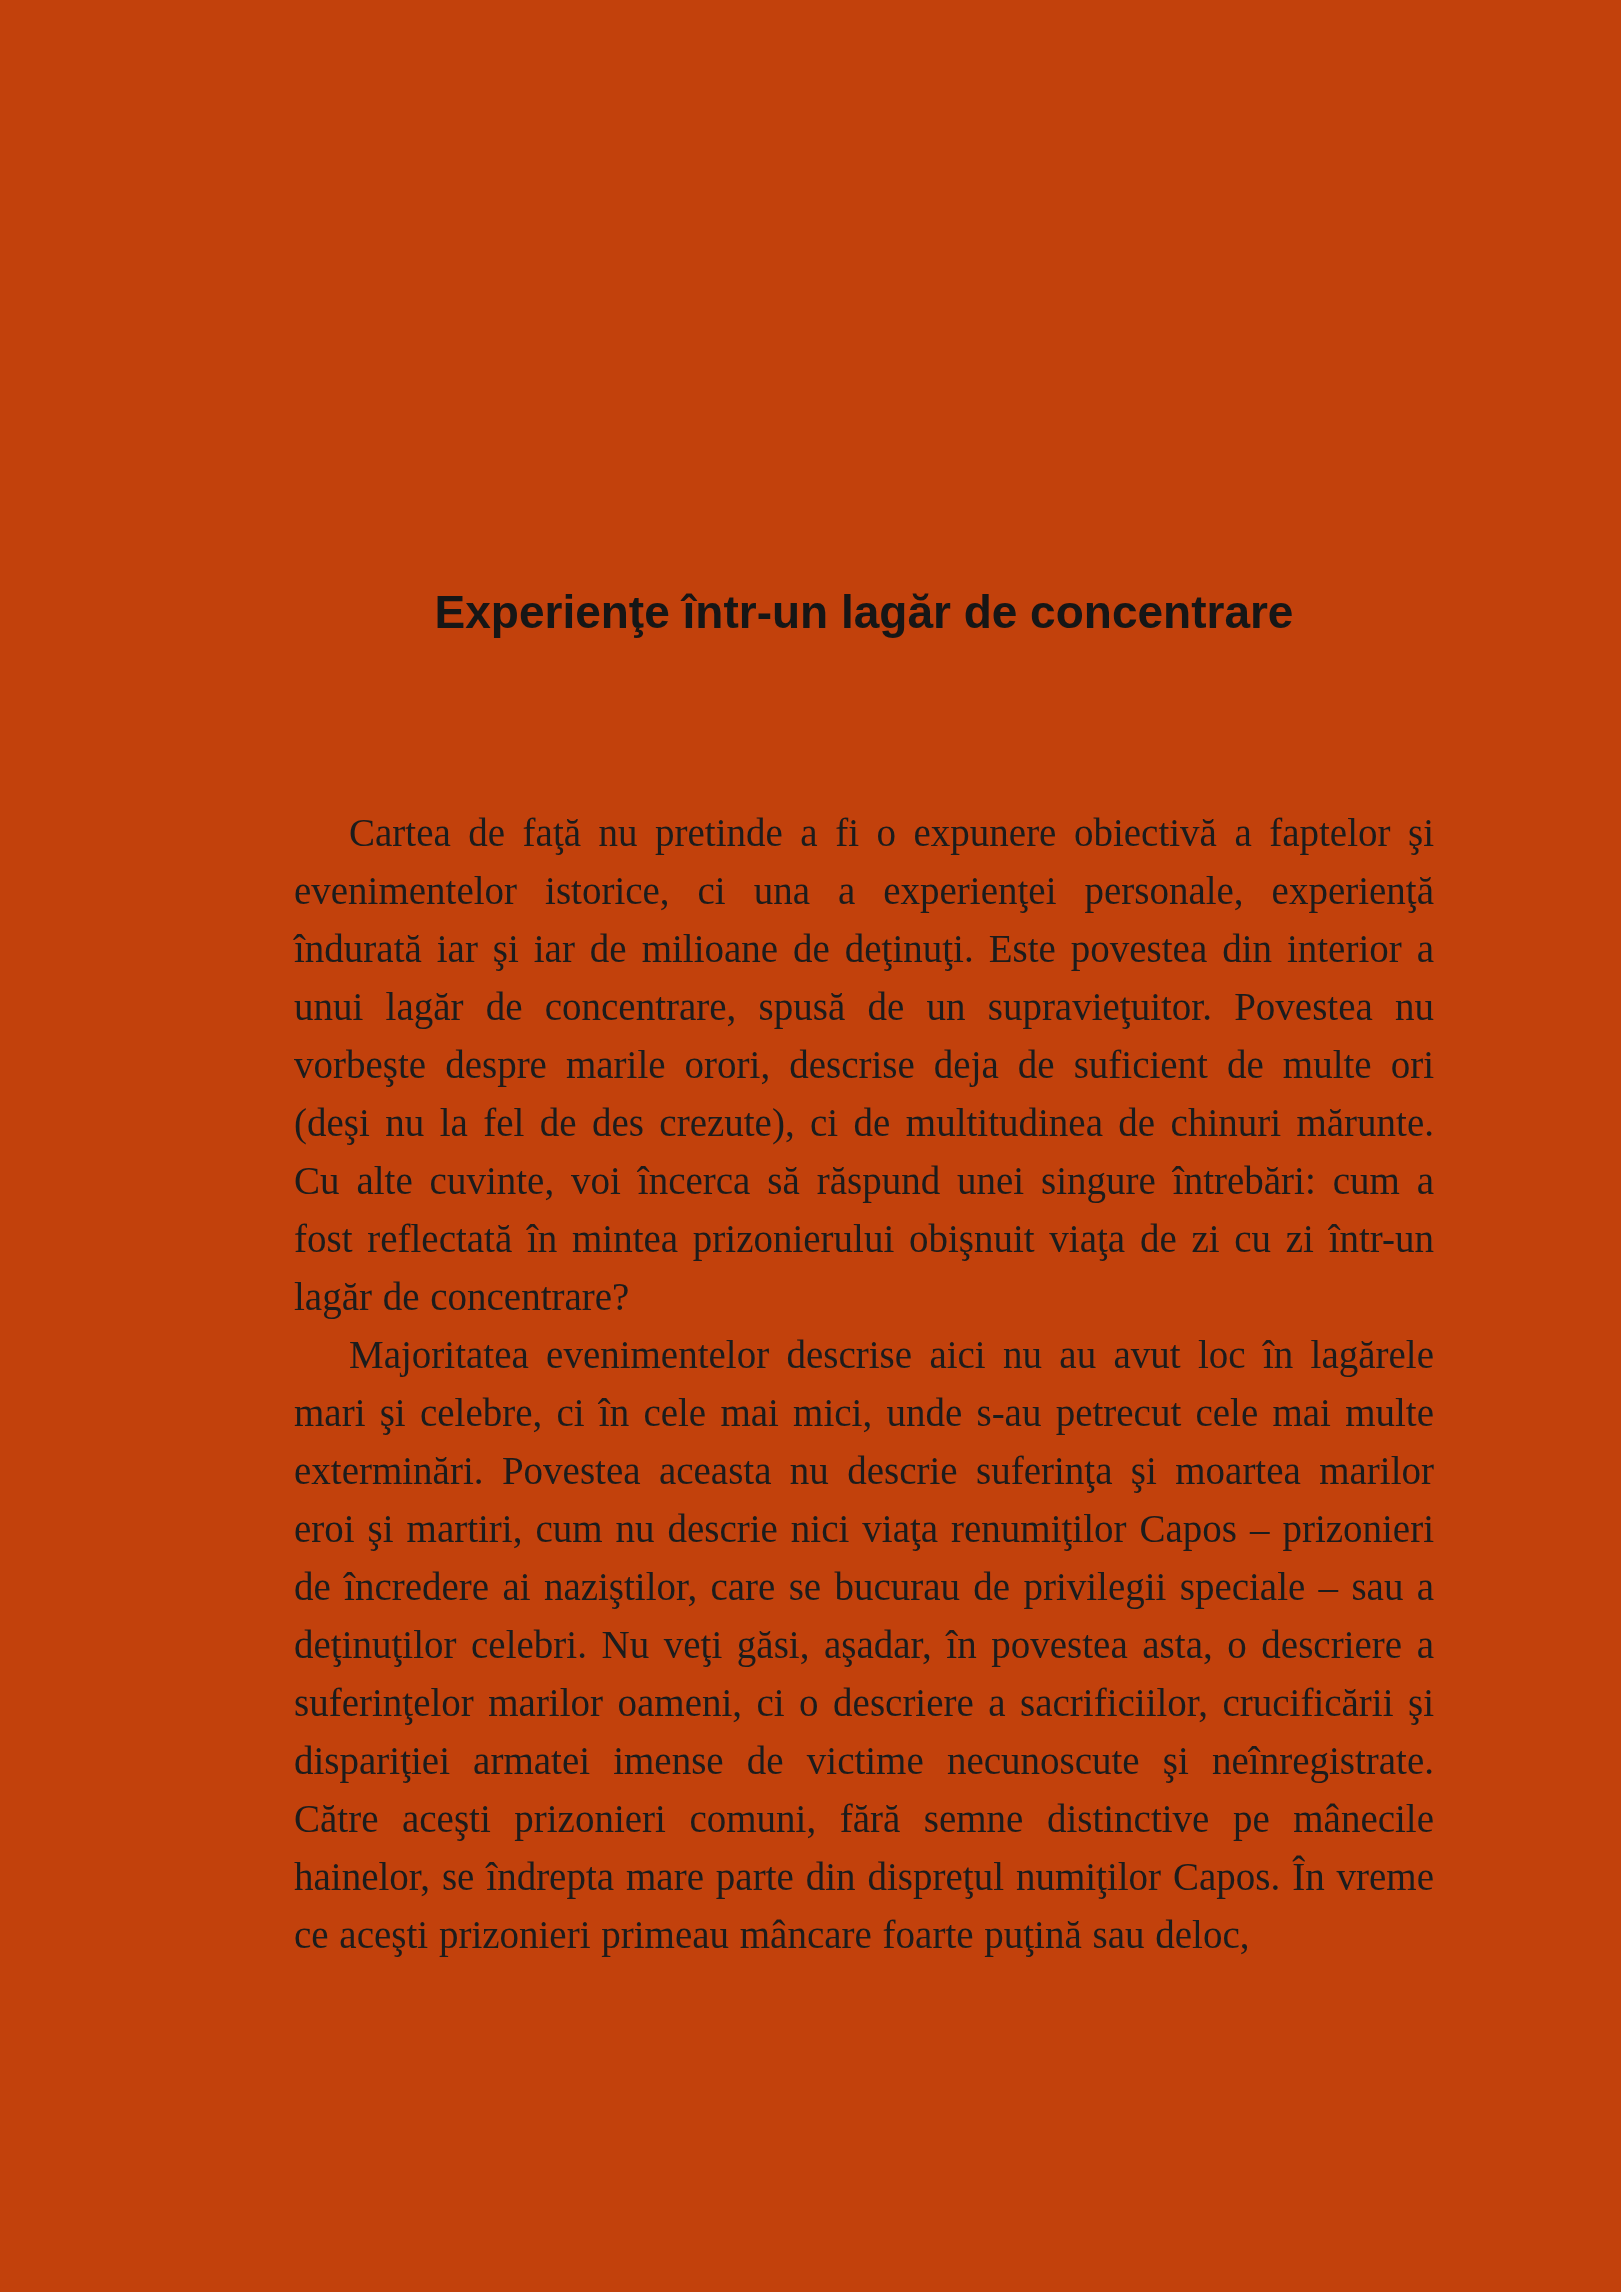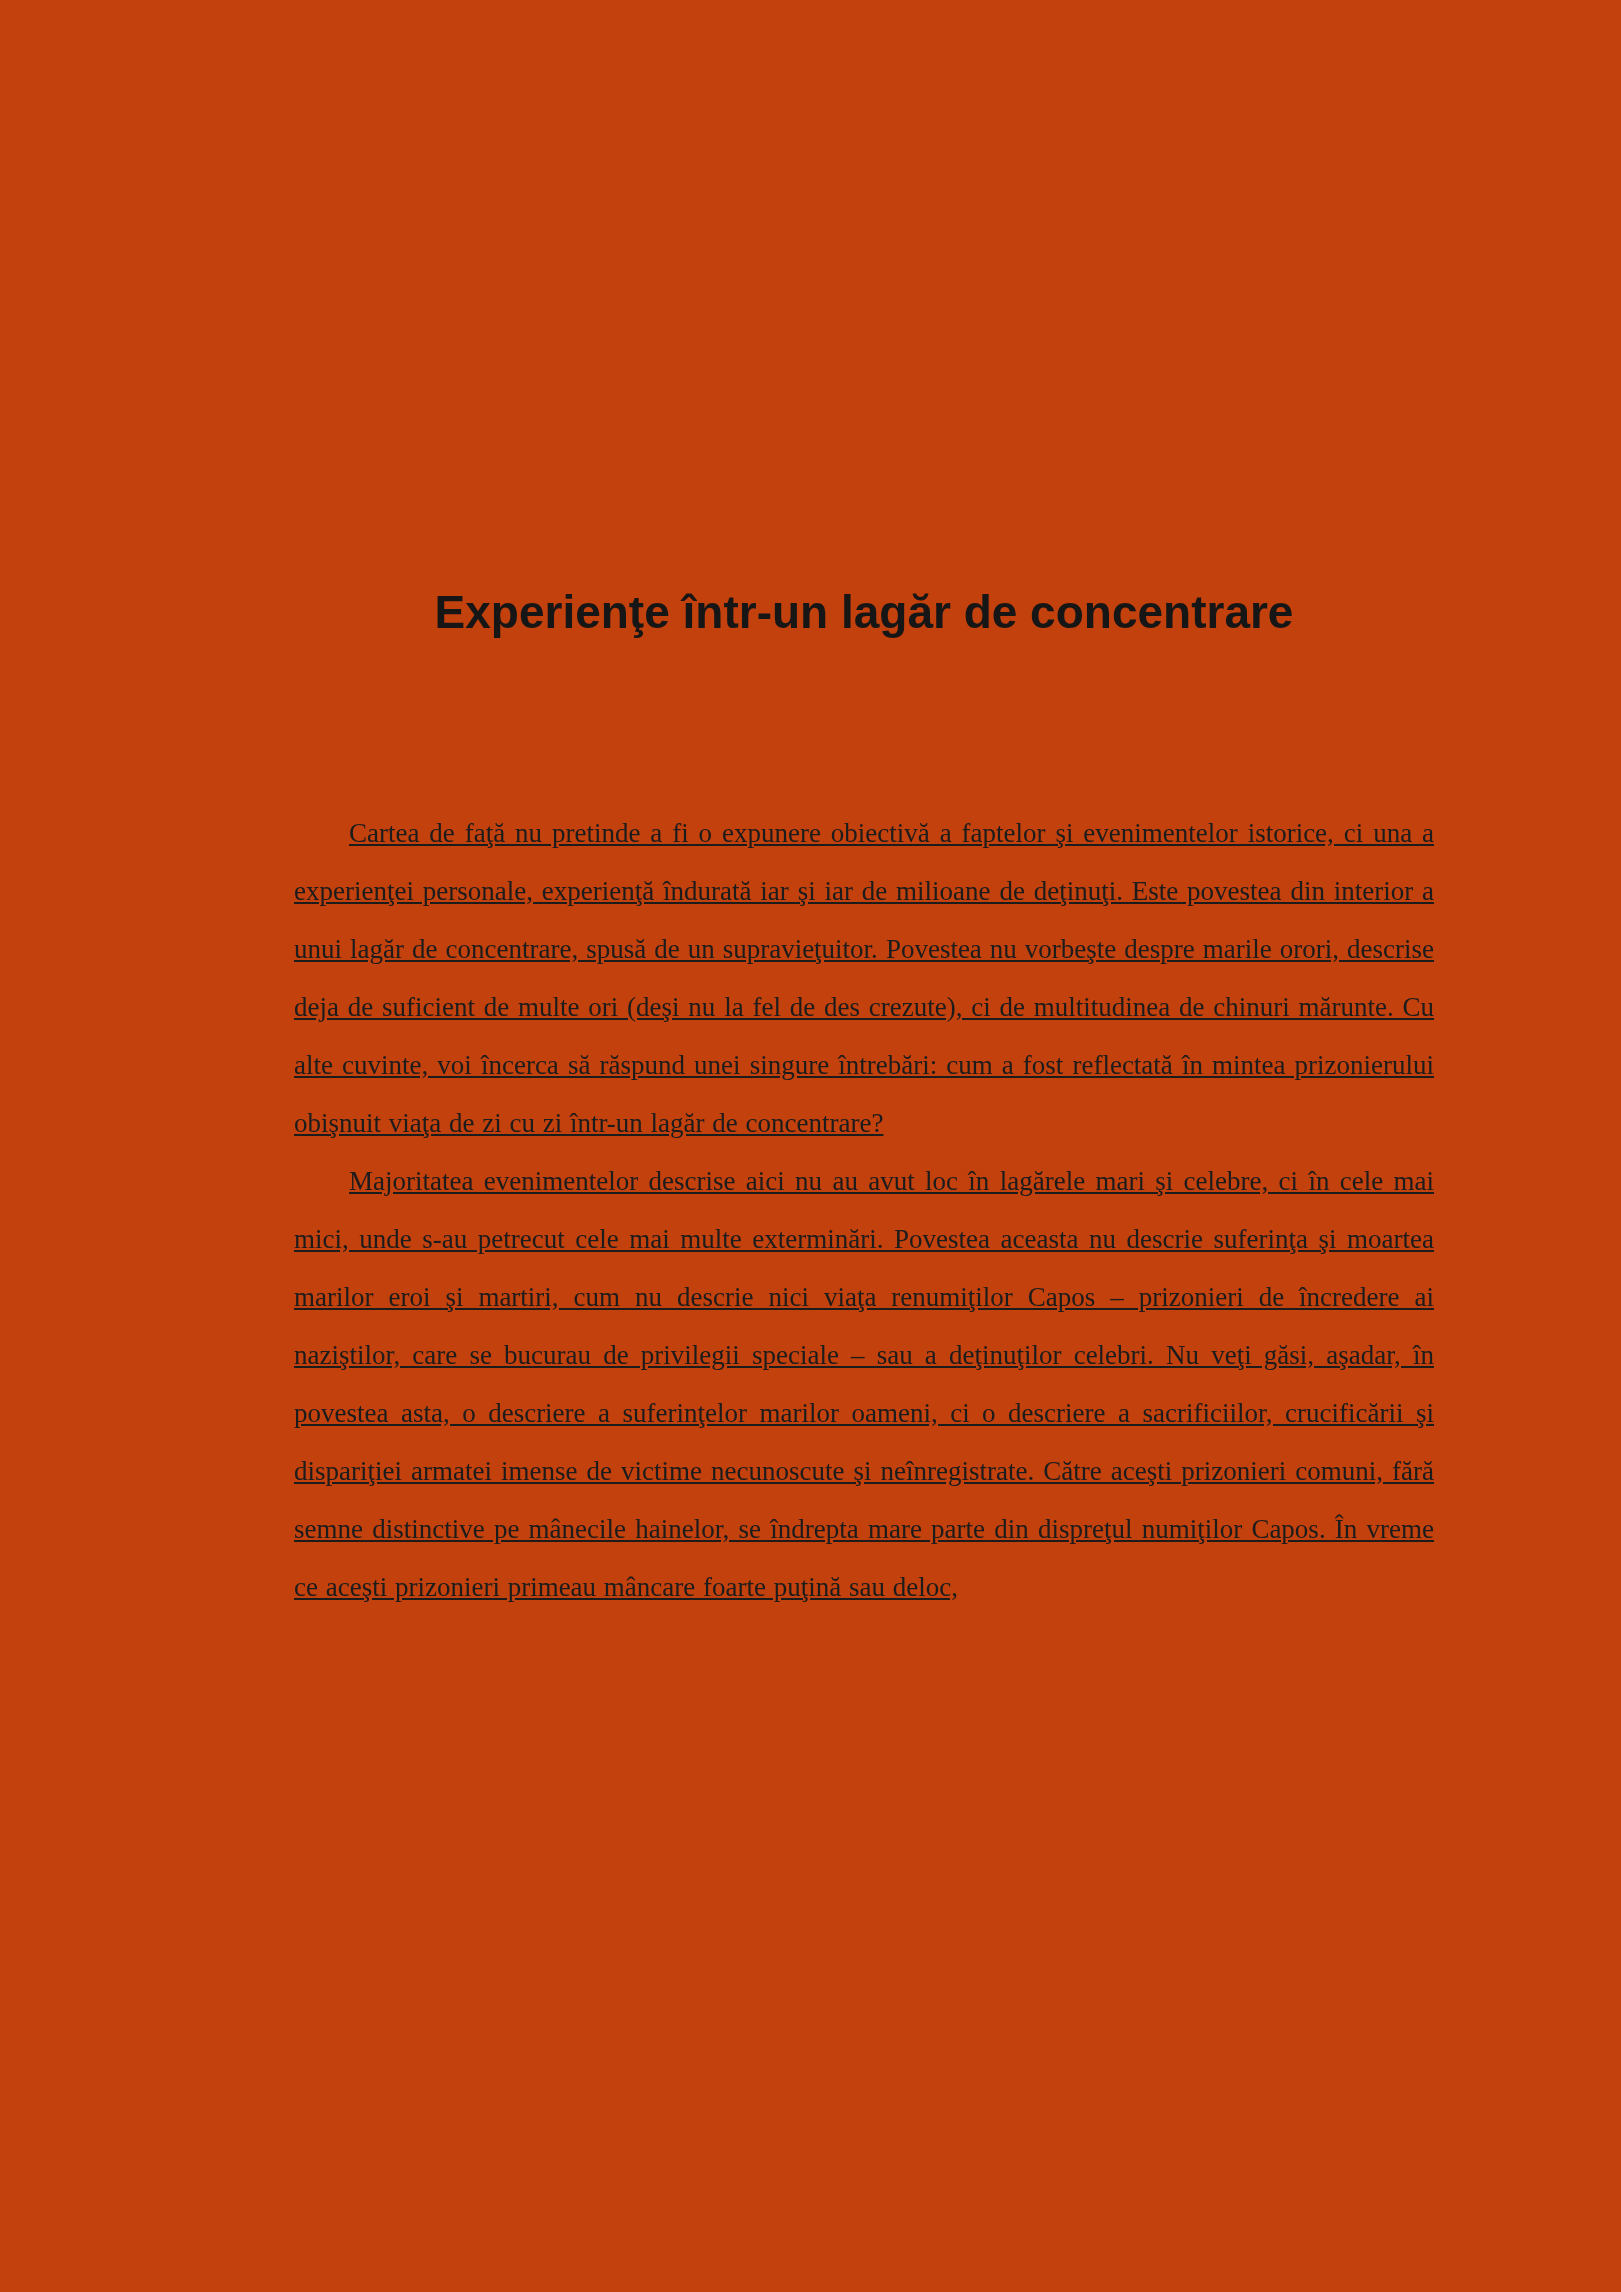--- a/index.html
+++ b/index.html
@@ -29,25 +29,24 @@
     font-weight: 700;
     font-size: 46px;
     line-height: 1.15;
     text-align: center;
     color: #161616;
     letter-spacing: 0px;
   }
   .paragraphs {
     margin-top: 165px;
     font-family: "Liberation Serif", "DejaVu Serif", serif;
-    font-size: 27px;
+    font-size: 39px;
     line-height: 58px;
     text-align: justify;
     color: #1c1c1c;
-    text-decoration: underline;
   }
   .paragraphs p {
     margin: 0;
     padding: 0;
     text-indent: 55px;
     word-spacing: 1px;
   }
 </style>
 </head>
 <body>

